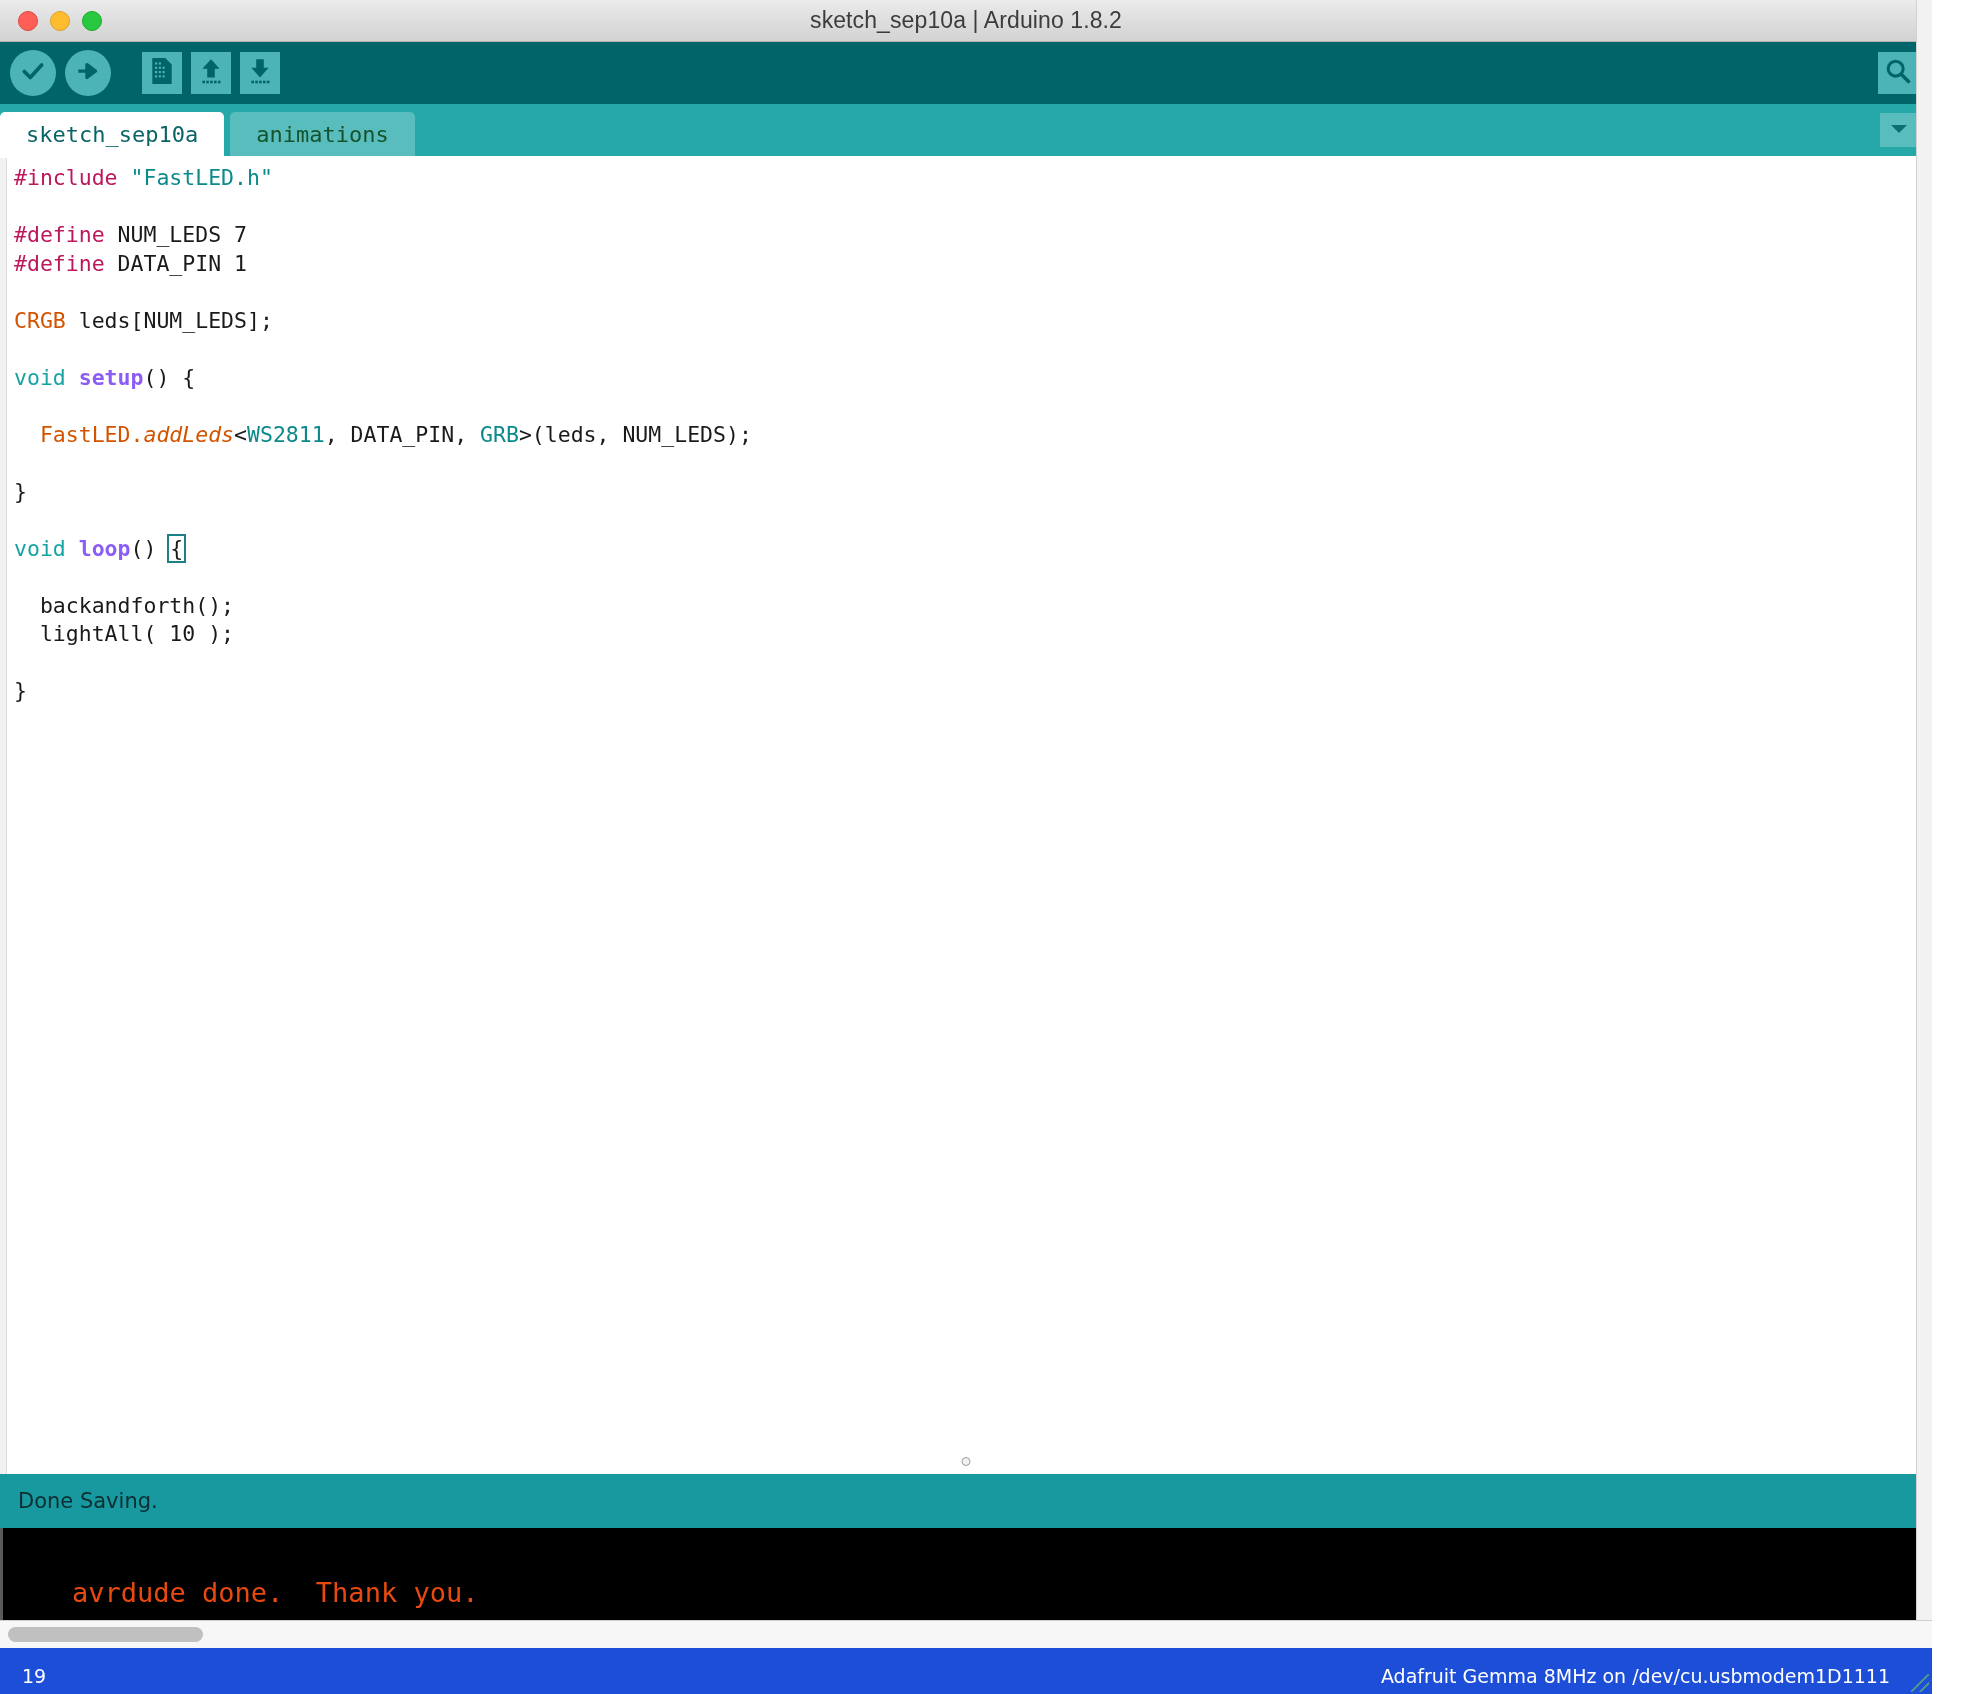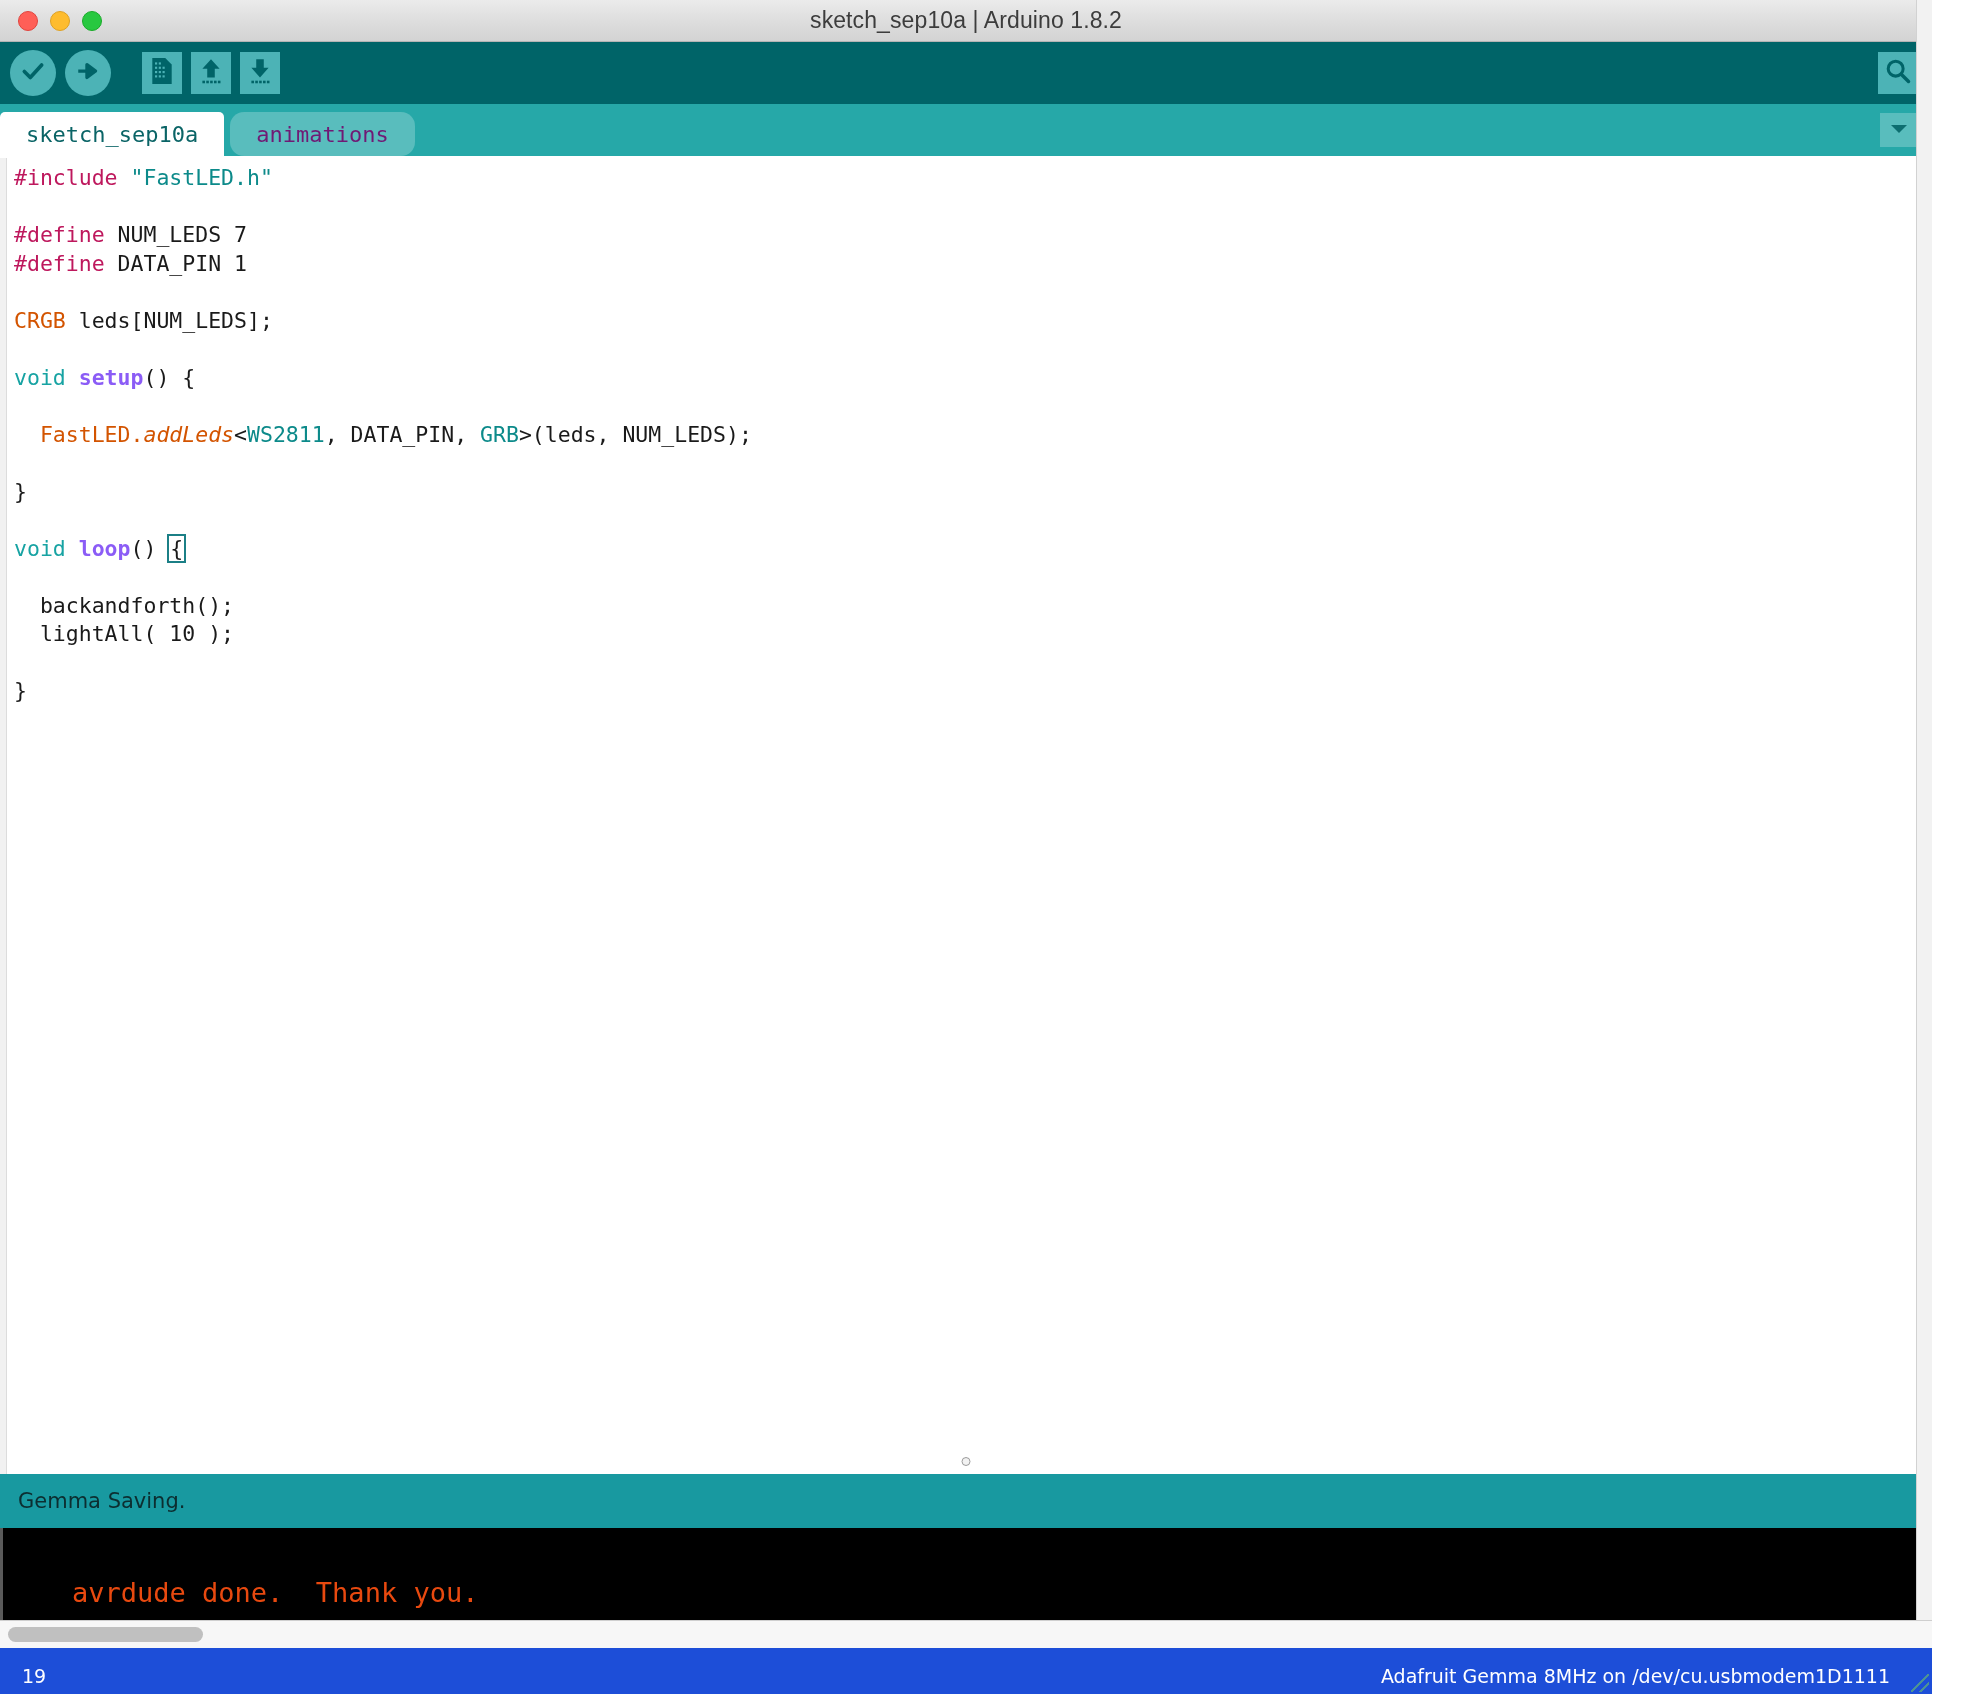--- a/index.html
+++ b/index.html
@@ -86,22 +86,21 @@
     cursor: pointer;
     font-family: "DejaVu Sans Mono", monospace;
   }
   .tab.active {
     background: #ffffff;
     color: #0a6466;
     margin-right: 6px;
   }
   .tab.inactive {
     background: #59bdbd;
-    color: #701a75;
-    border-radius: 14px;
+    color: #14532d;
   }
   .tab-dd {
     position: absolute;
     right: 14px; top: 50%;
     transform: translateY(-50%);
     width: 38px; height: 34px;
     background: #59bdbd;
     display: flex; align-items: center; justify-content: center;
     cursor: pointer;
   }
@@ -328,21 +327,21 @@
     </div>
   </div>
 
   <div class="editor-wrap">
     <div class="gutter"></div>
     <div class="code" id="code-area"><div><span class="k-pre">#include </span><span class="k-str">"FastLED.h"</span></div><div>&nbsp;</div><div><span class="k-pre">#define </span><span class="k-plain">NUM_LEDS 7</span></div><div><span class="k-pre">#define </span><span class="k-plain">DATA_PIN 1</span></div><div>&nbsp;</div><div><span class="k-type">CRGB</span><span class="k-plain"> leds[NUM_LEDS];</span></div><div>&nbsp;</div><div><span class="k-void">void</span><span class="k-plain"> </span><span class="k-fn">setup</span><span class="k-plain">() {</span></div><div>&nbsp;</div><div><span class="k-plain">  </span><span class="k-type">FastLED.</span><span class="k-ital">addLeds</span><span class="k-plain">&lt;</span><span class="k-tmpl">WS2811</span><span class="k-plain">, DATA_PIN, </span><span class="k-tmpl">GRB</span><span class="k-plain">&gt;(leds, NUM_LEDS);</span></div><div>&nbsp;</div><div><span class="k-plain">}</span></div><div>&nbsp;</div><div><span class="k-void">void</span><span class="k-plain"> </span><span class="k-fn">loop</span><span class="k-plain">() </span><span class="k-plain brace-hl">{</span></div><div>&nbsp;</div><div><span class="k-plain">  backandforth();</span></div><div><span class="k-plain">  lightAll( 10 );</span></div><div>&nbsp;</div><div><span class="k-plain">}</span></div></div>
     <div class="resize-dot"></div>
   </div>
 
   <div class="status-strip">
-    <span>Gemma Saving.</span>
+    <span>Done Saving.</span>
   </div>
 
   <div class="console">
     <span>avrdude done.  Thank you.</span>
     <div class="vscroll-sliver"></div>
   </div>
 
   <div class="scroll-row">
     <div class="scroll-thumb"></div>
   </div>

